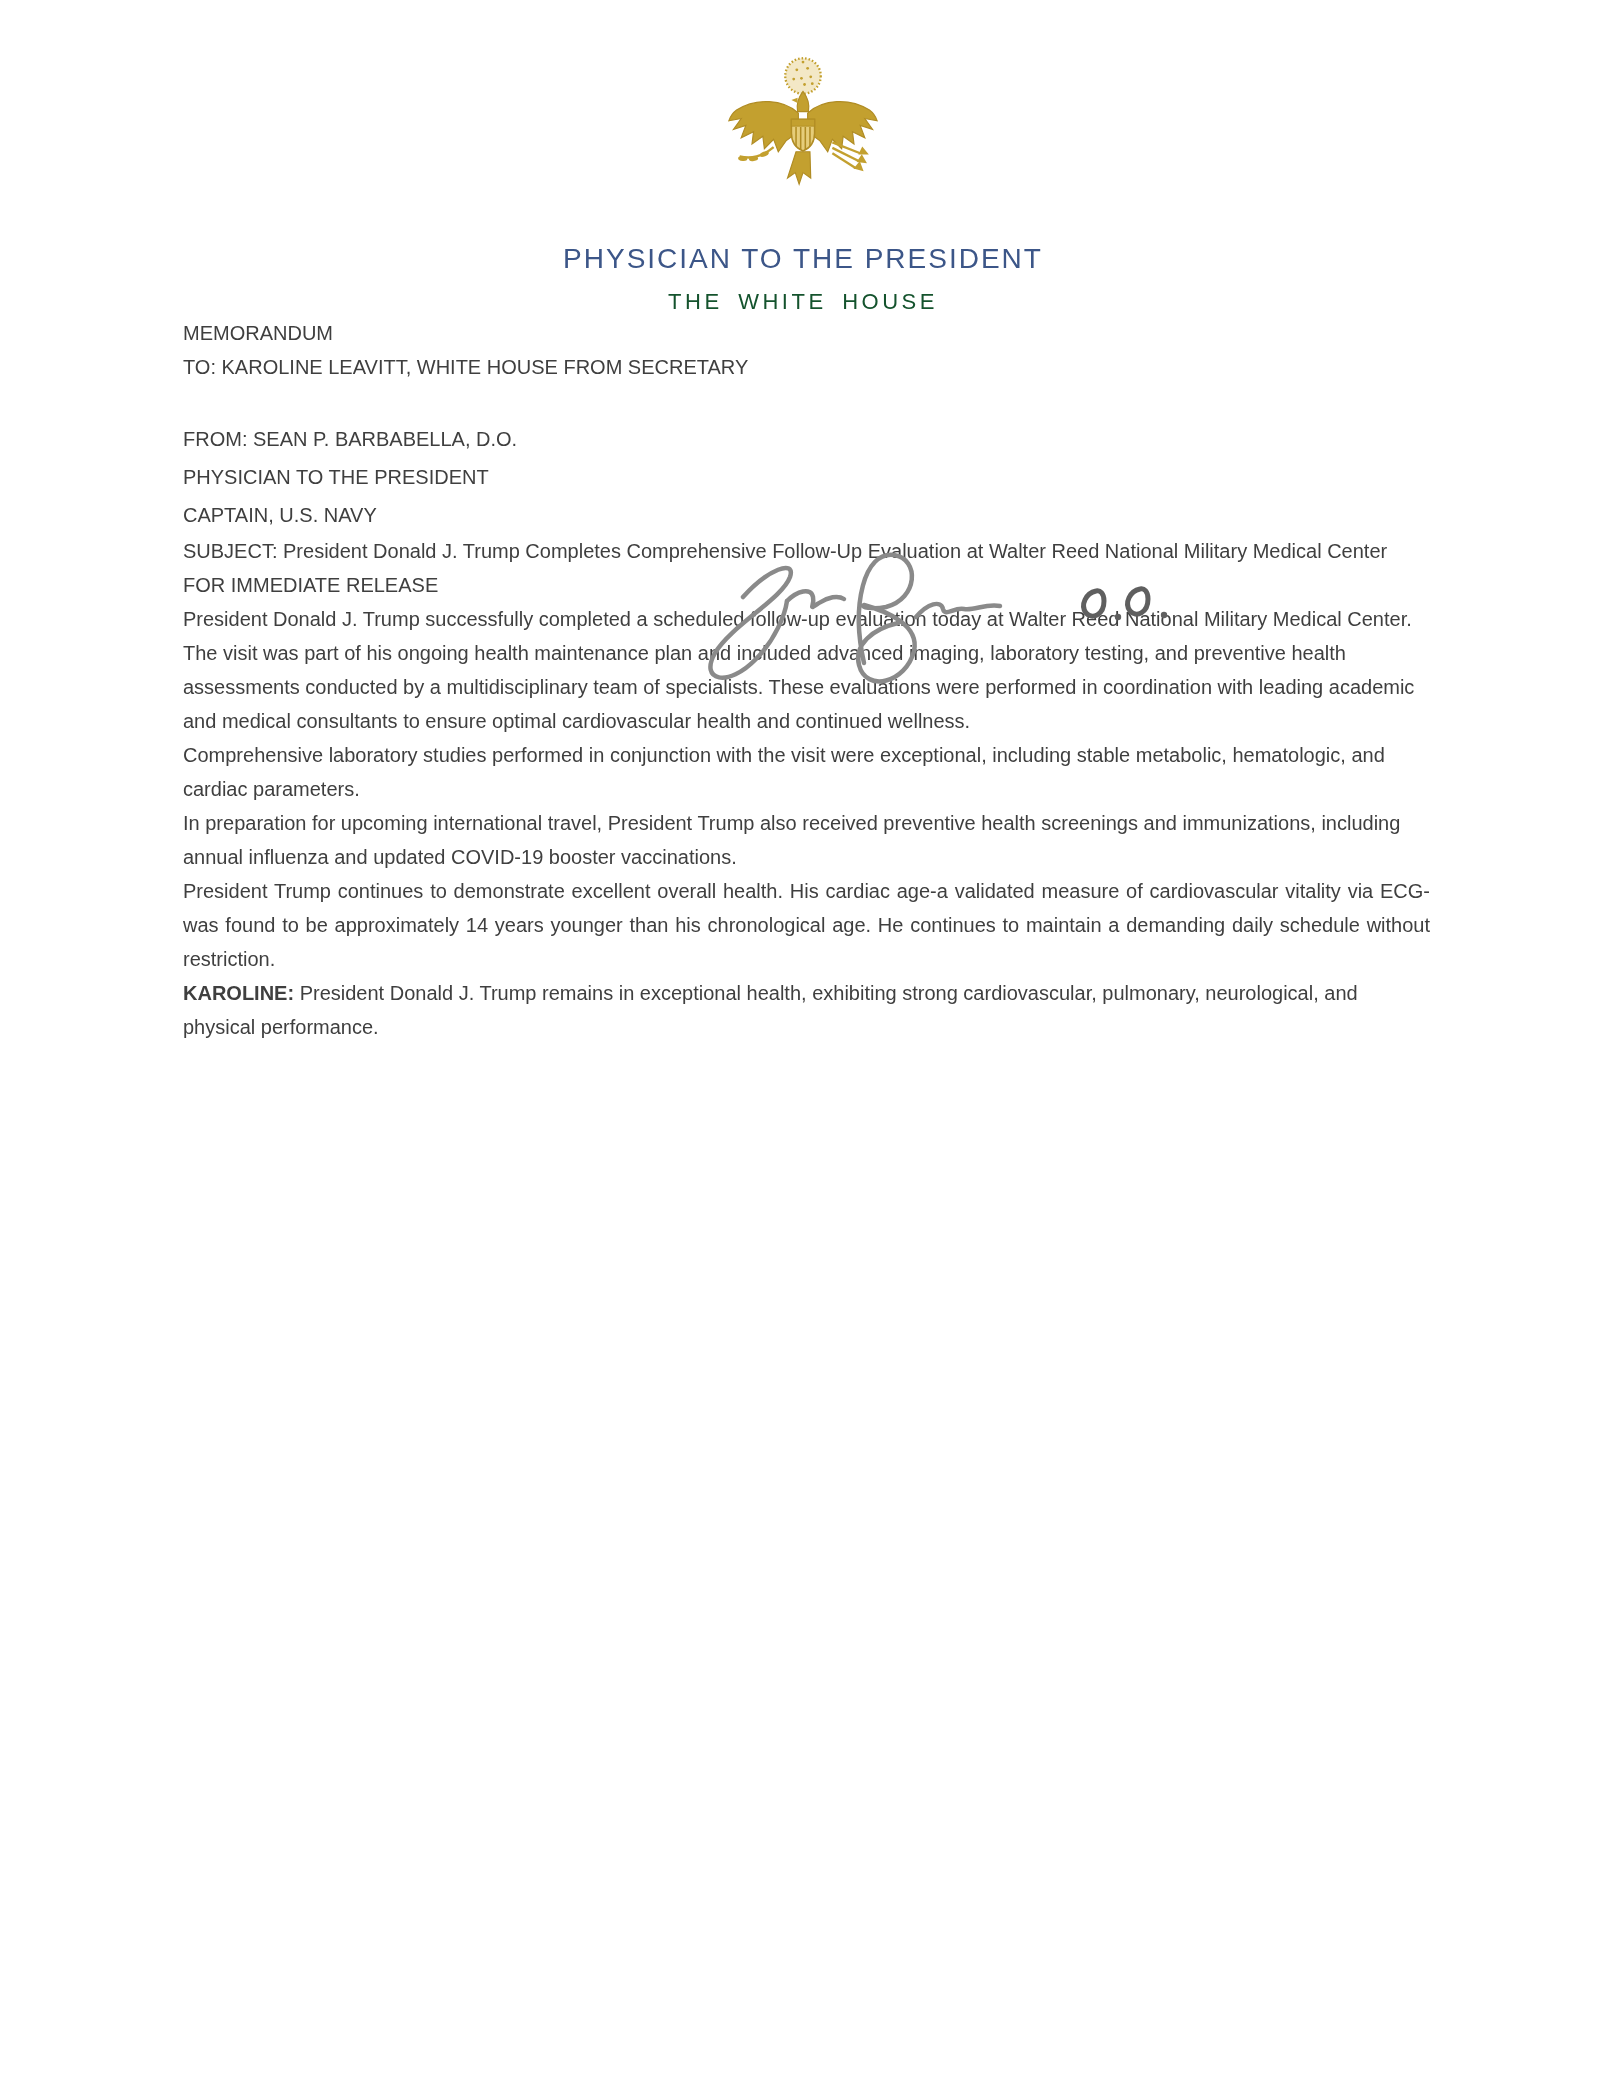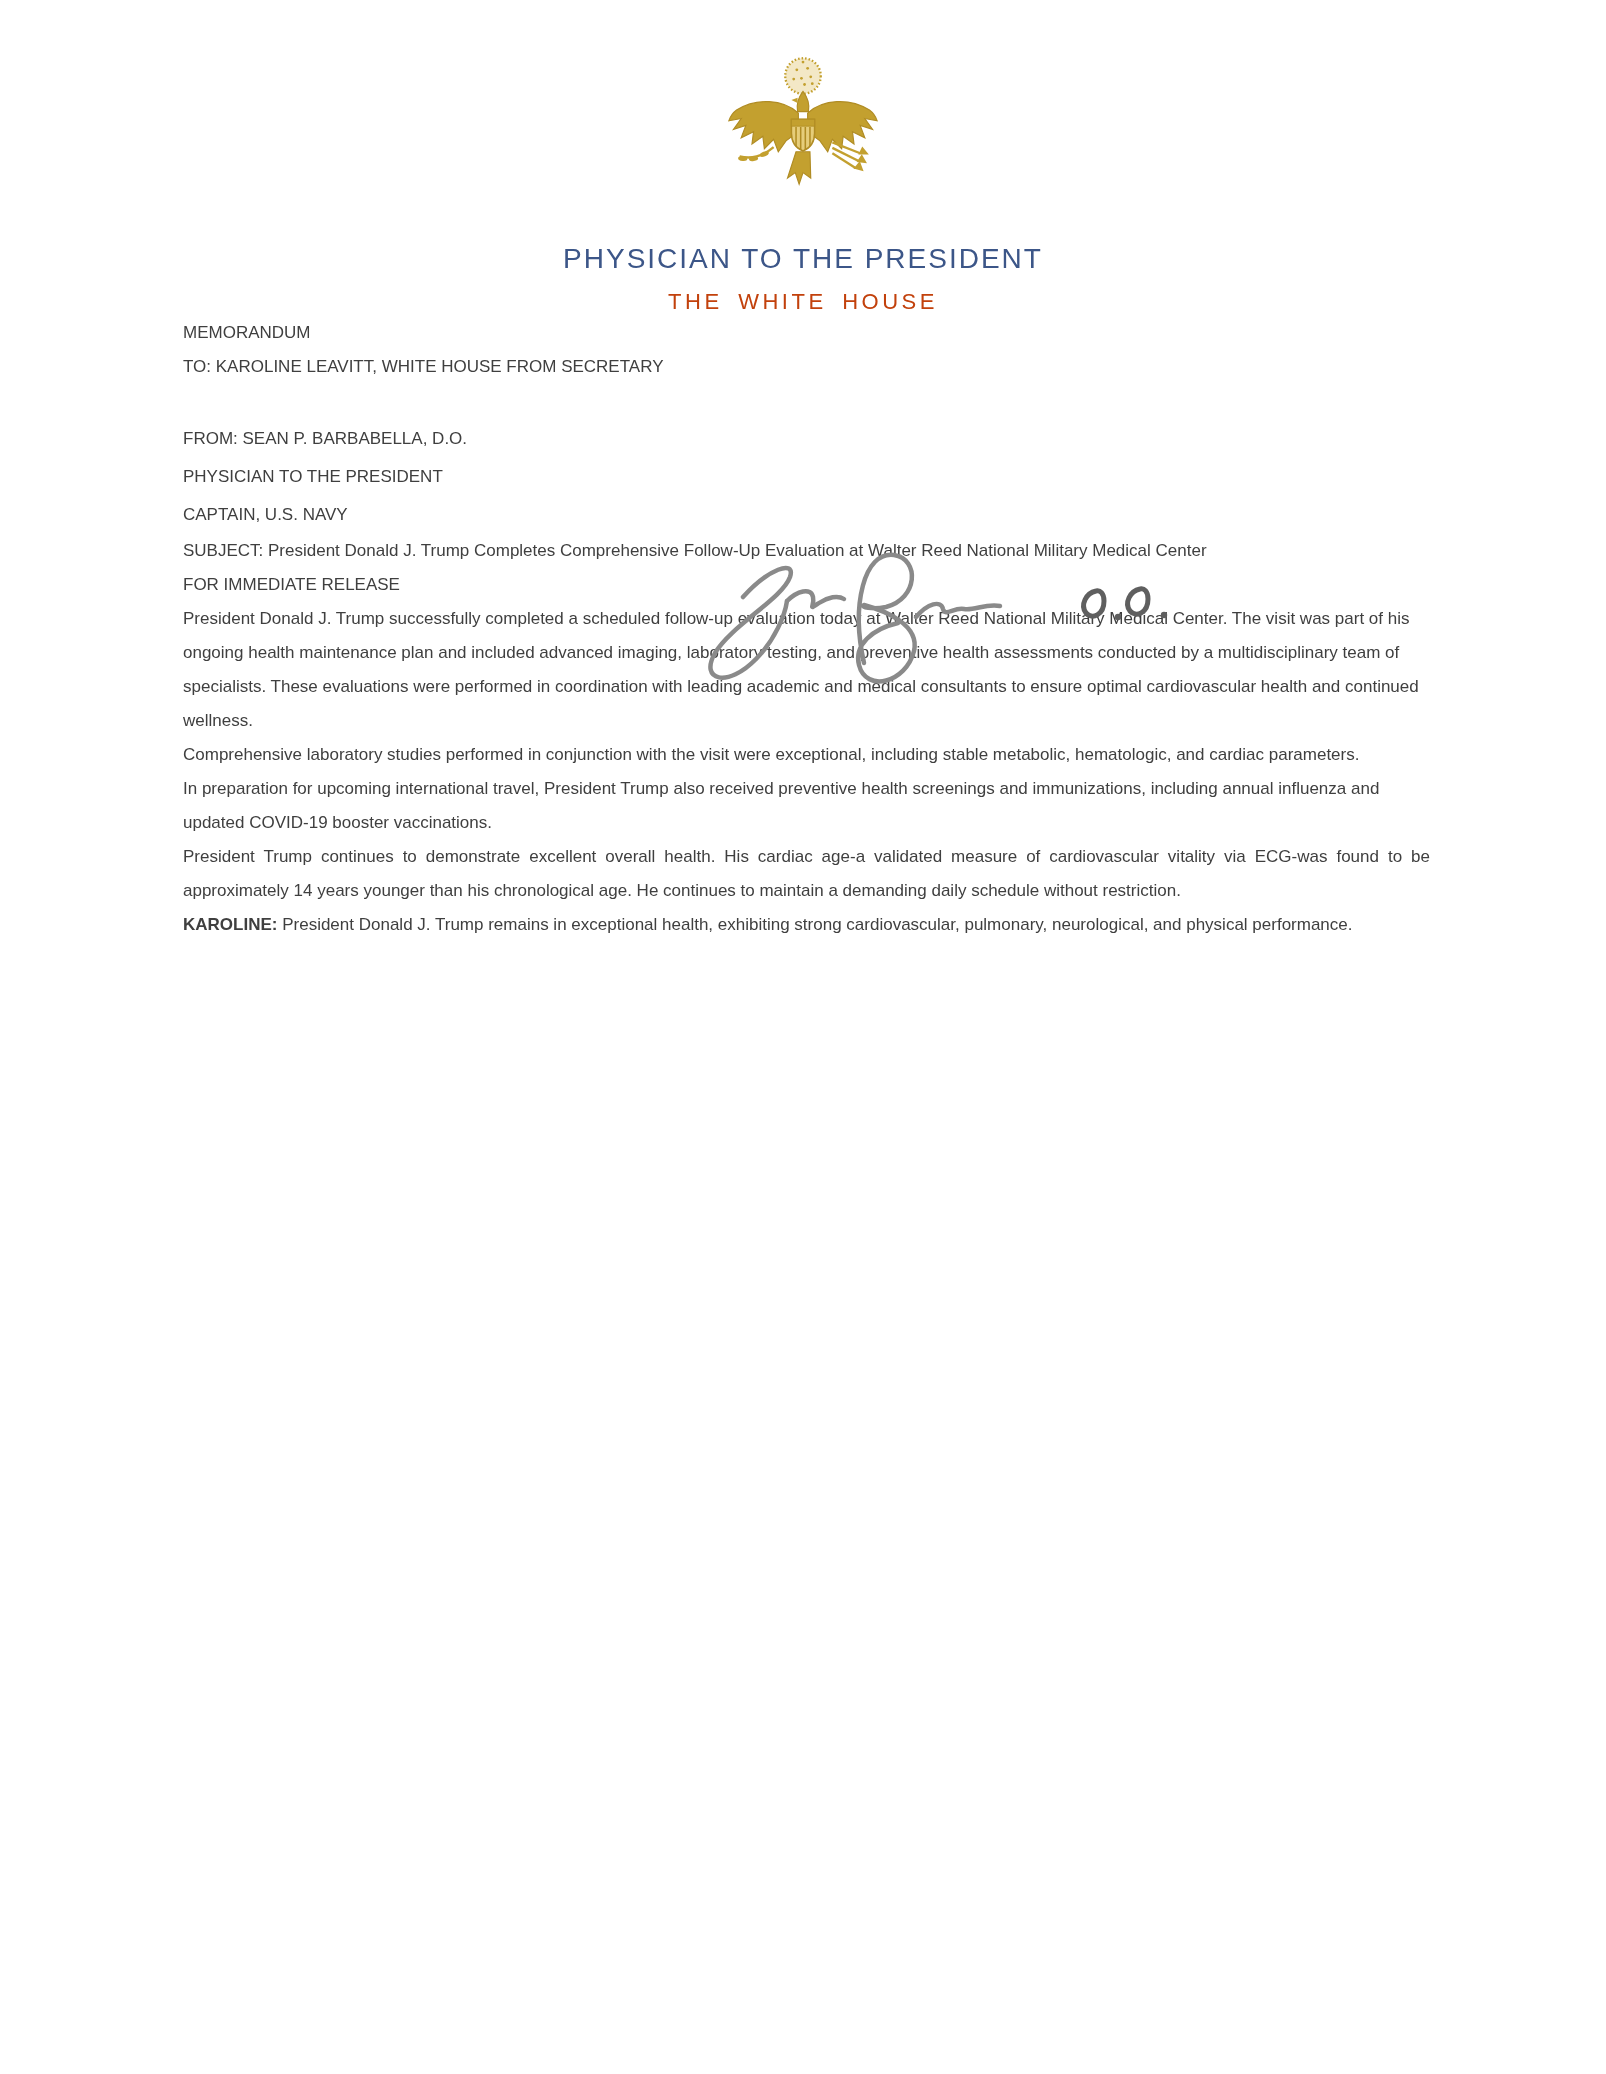--- a/index.html
+++ b/index.html
@@ -26,30 +26,30 @@
     text-align: center;
     color: #3c5688;
     font-size: 28px;
     line-height: 34px;
     letter-spacing: 2px;
     font-weight: 500;
   }
   .doc-subtitle {
     margin-top: 12px;
     text-align: center;
-    color: #c2410c;
+    color: #14532d;
     font-size: 22px;
     line-height: 28px;
     letter-spacing: 3.5px;
     word-spacing: 6px;
     font-weight: 500;
   }
   .content {
     padding: 0 176px 0 183px;
-    font-size: 17px;
+    font-size: 20px;
     line-height: 34px;
   }
   .memo-type   { margin-top: 77px; }
   .date-line   { margin-top: 36px; }
   .to-line     { margin-top: 36px; }
   .from-block  { margin-top: 36px; line-height: 38px; }
   .subject     { margin-top: 39px; }
   .release     { margin-top: 32px; }
   .body-par    { margin-top: 34px; }
   .body-par.justified { text-align: justify; }

